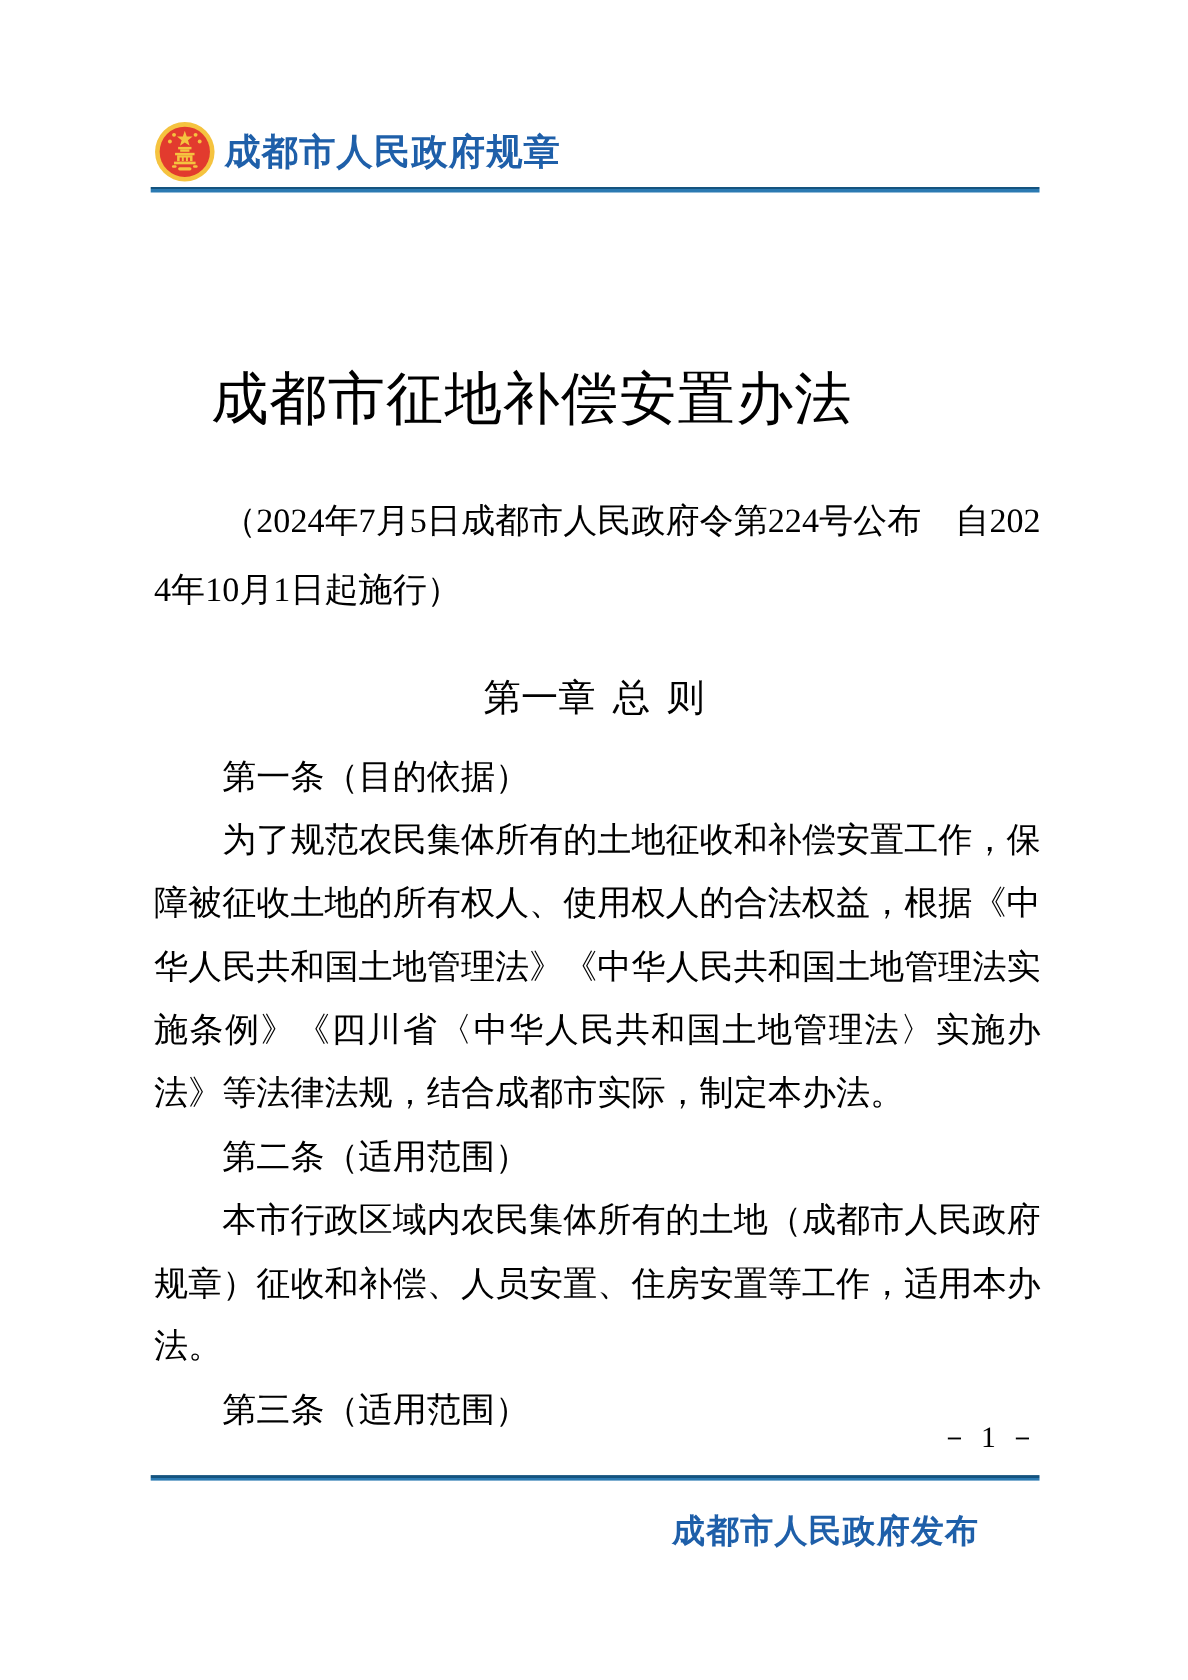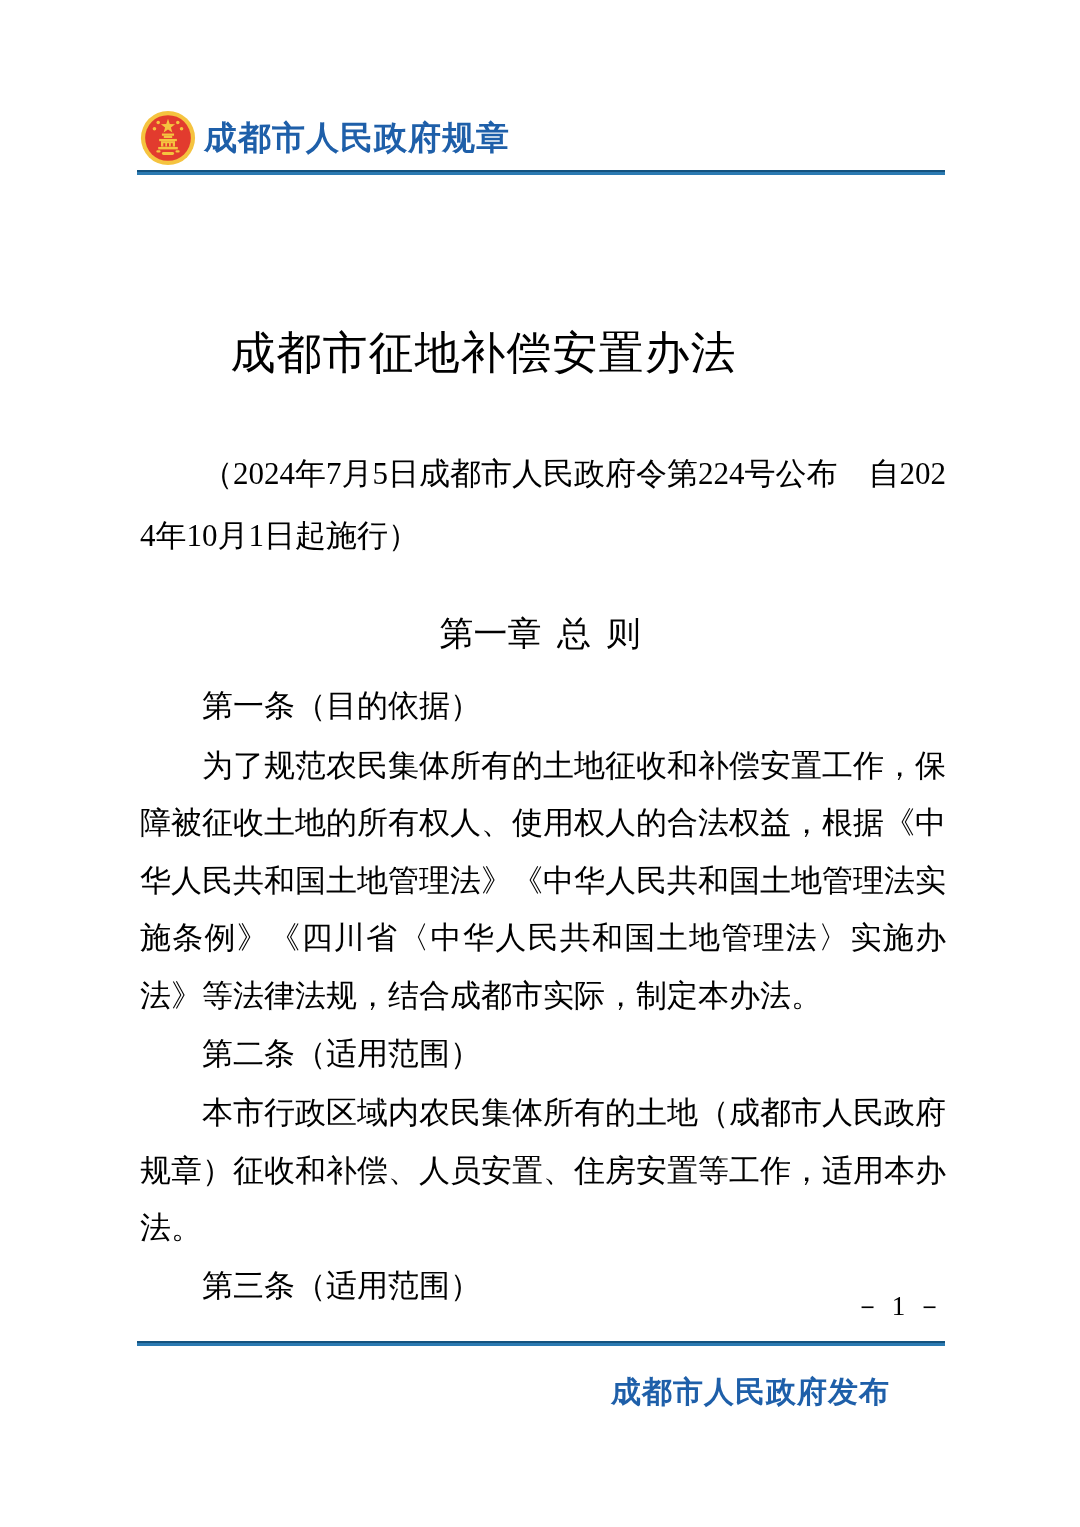--- a/index.html
+++ b/index.html
@@ -43,21 +43,21 @@
   .rule-top { top: 170px; }
   .rule-bottom { top: 1341px; }
 
   
   .doc-title {
     position: absolute;
     left: 0;
     top: 293px;
     width: 967px;
     text-align: center;
-    font-size: 45px;
+    font-size: 52px;
     letter-spacing: 1px;
     font-weight: 400;
   }
 
   .promulgation {
     position: absolute;
     left: 140px;
     top: 412px;
     width: 806px;
     font-size: 31px;
@@ -86,21 +86,21 @@
     top: 677px;
     width: 806px;
     font-size: 31px;
     line-height: 57.6px;
   }
   .article-head { margin: 0; text-indent: 2em; }
   .article-label {
     font-family: "Liberation Sans", sans-serif;
     font-weight: normal;
   }
-  .article-subtitle { font-family: Liberation Mono, monospace; }
+  .article-subtitle { font-family: Liberation Serif, serif; }
   .para {
     margin: 0;
     text-indent: 2em;
     text-align: justify;
     word-break: break-all;
   }
 
   
   .page-number {
     position: absolute;

